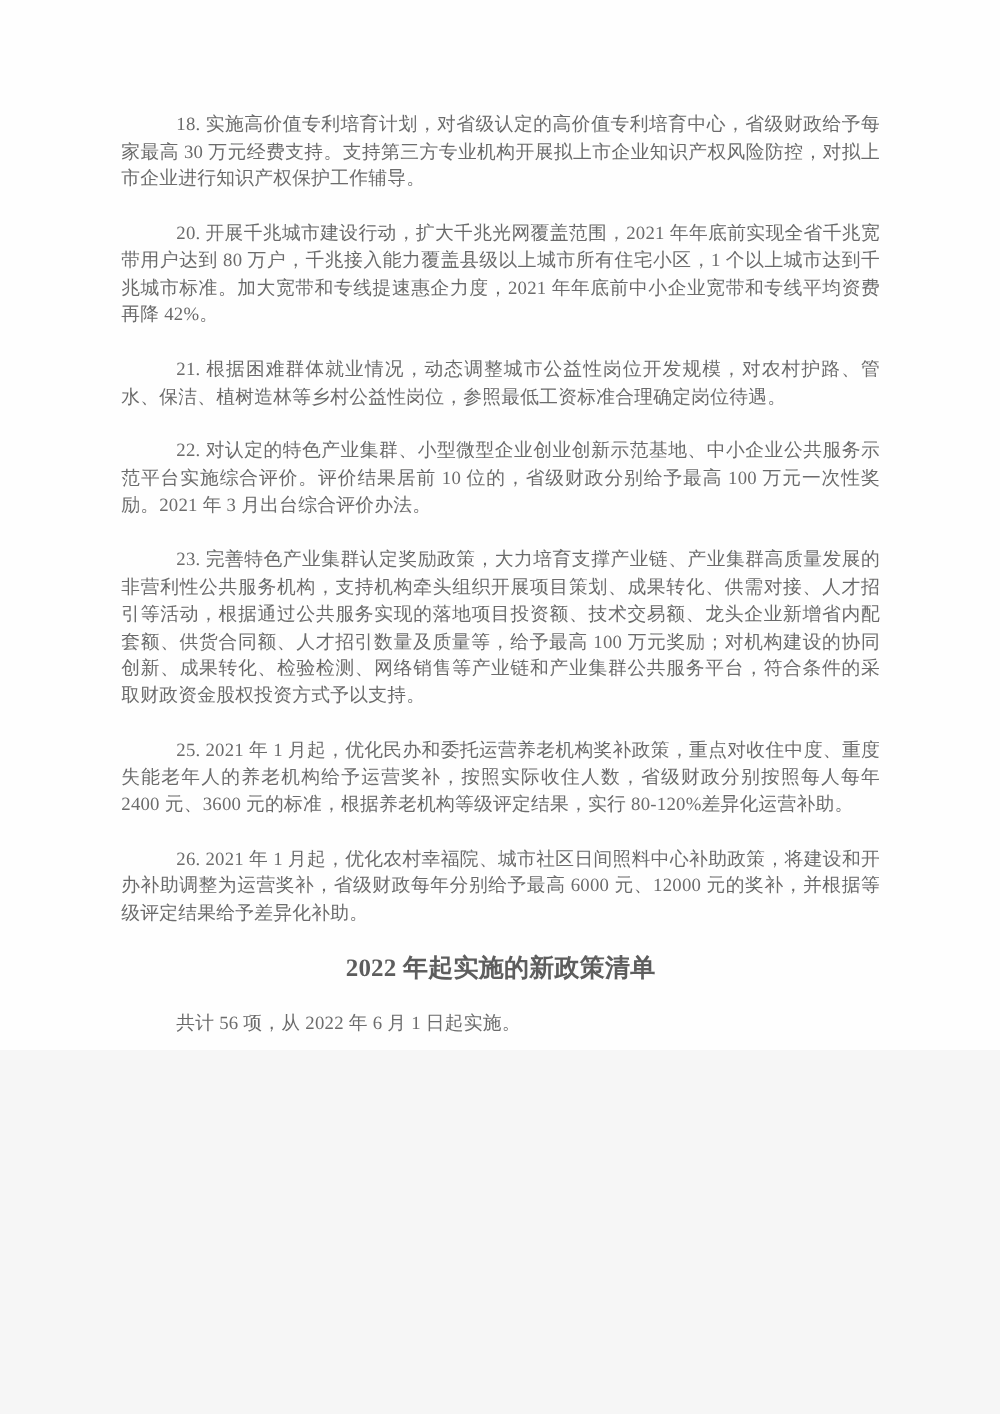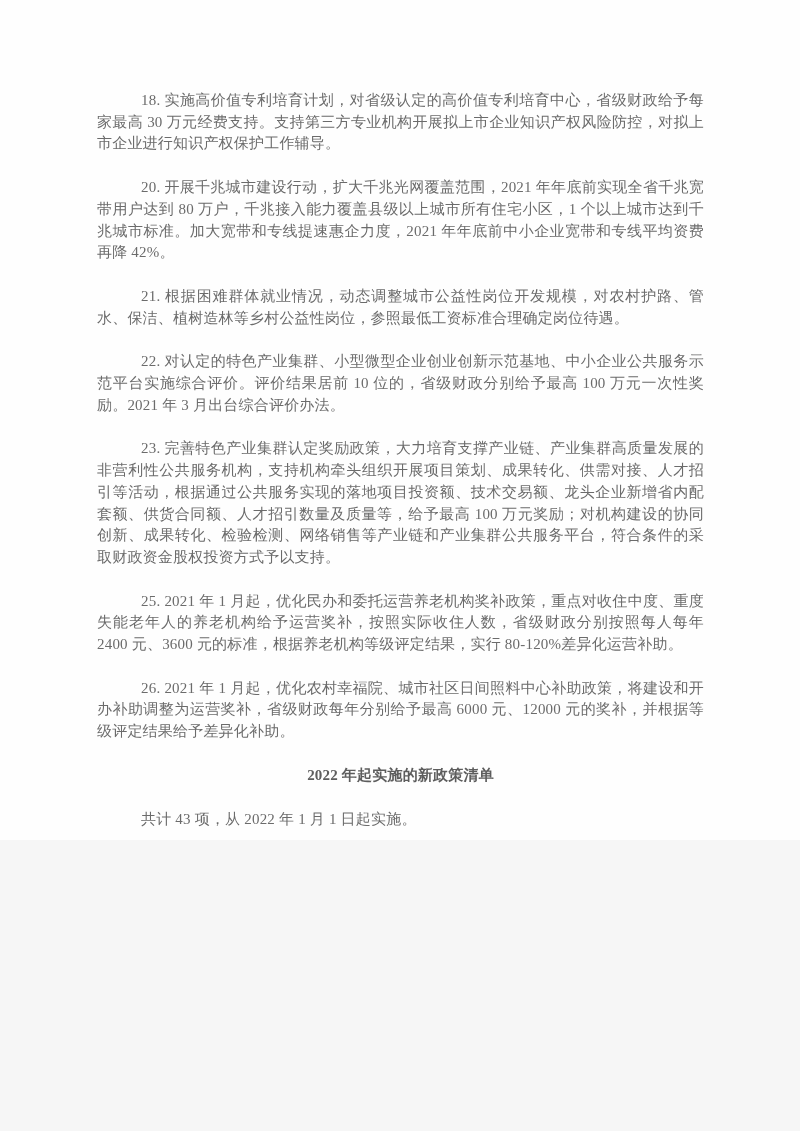--- a/index.html
+++ b/index.html
@@ -26,21 +26,21 @@
     color: #6b6b6b;
     text-align: justify;
     letter-spacing: 0.2px;
   }
   p.policy-item {
     margin: 0 0 22px 0;
     text-indent: 44px;
   }
   .section-title {
     margin: 0 0 22px 0;
-    font-size: 15px;
+    font-size: 20px;
     font-weight: bold;
     text-align: center;
     color: #5d5d5d;
   }
   p.intro-line {
     margin: 0 0 22px 0;
     text-indent: 44px;
   }
   p.sub-heading {
     margin: 14px;
@@ -55,16 +55,16 @@
 <div class="page">
   <div class="content">
     <p class="policy-item">18. 实施高价值专利培育计划，对省级认定的高价值专利培育中心，省级财政给予每家最高 30 万元经费支持。支持第三方专业机构开展拟上市企业知识产权风险防控，对拟上市企业进行知识产权保护工作辅导。</p>
     <p class="policy-item">20. 开展千兆城市建设行动，扩大千兆光网覆盖范围，2021 年年底前实现全省千兆宽带用户达到 80 万户，千兆接入能力覆盖县级以上城市所有住宅小区，1 个以上城市达到千兆城市标准。加大宽带和专线提速惠企力度，2021 年年底前中小企业宽带和专线平均资费再降 42%。</p>
     <p class="policy-item">21. 根据困难群体就业情况，动态调整城市公益性岗位开发规模，对农村护路、管水、保洁、植树造林等乡村公益性岗位，参照最低工资标准合理确定岗位待遇。</p>
     <p class="policy-item">22. 对认定的特色产业集群、小型微型企业创业创新示范基地、中小企业公共服务示范平台实施综合评价。评价结果居前 10 位的，省级财政分别给予最高 100 万元一次性奖励。2021 年 3 月出台综合评价办法。</p>
     <p class="policy-item">23. 完善特色产业集群认定奖励政策，大力培育支撑产业链、产业集群高质量发展的非营利性公共服务机构，支持机构牵头组织开展项目策划、成果转化、供需对接、人才招引等活动，根据通过公共服务实现的落地项目投资额、技术交易额、龙头企业新增省内配套额、供货合同额、人才招引数量及质量等，给予最高 100 万元奖励；对机构建设的协同创新、成果转化、检验检测、网络销售等产业链和产业集群公共服务平台，符合条件的采取财政资金股权投资方式予以支持。</p>
     <p class="policy-item">25. 2021 年 1 月起，优化民办和委托运营养老机构奖补政策，重点对收住中度、重度失能老年人的养老机构给予运营奖补，按照实际收住人数，省级财政分别按照每人每年 2400 元、3600 元的标准，根据养老机构等级评定结果，实行 80-120%差异化运营补助。</p>
     <p class="policy-item">26. 2021 年 1 月起，优化农村幸福院、城市社区日间照料中心补助政策，将建设和开办补助调整为运营奖补，省级财政每年分别给予最高 6000 元、12000 元的奖补，并根据等级评定结果给予差异化补助。</p>
     <h2 class="section-title">2022 年起实施的新政策清单</h2>
-    <p class="intro-line">共计 43 项，从 2022 年 1 月 1 日起实施。</p>
+    <p class="intro-line">共计 56 项，从 2022 年 6 月 1 日起实施。</p>
     <p class="sub-heading">一、培育壮大有效需求</p>
   </div>
 </div>
 
 </body></html>

